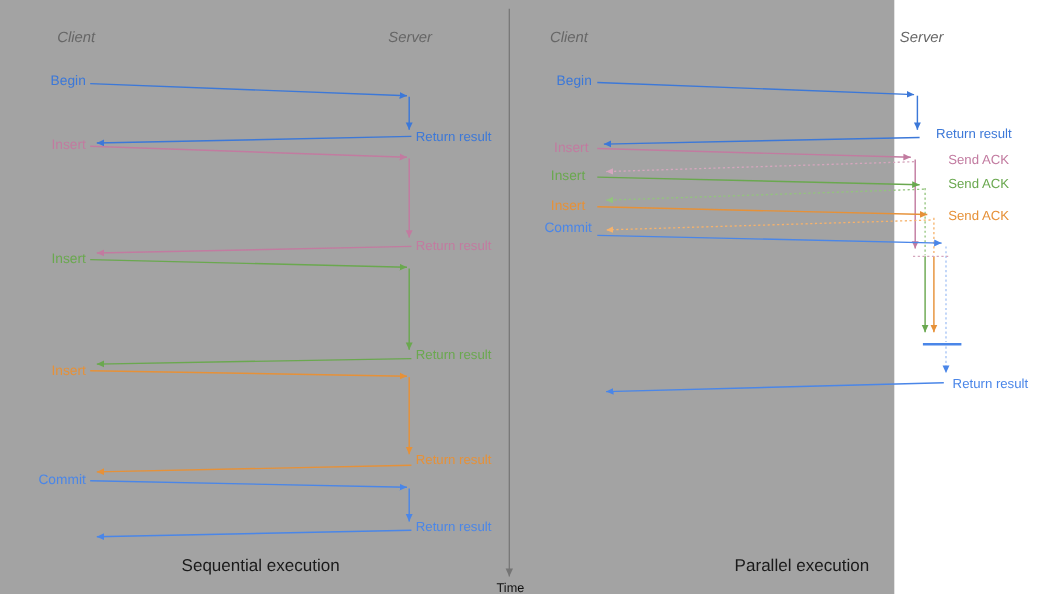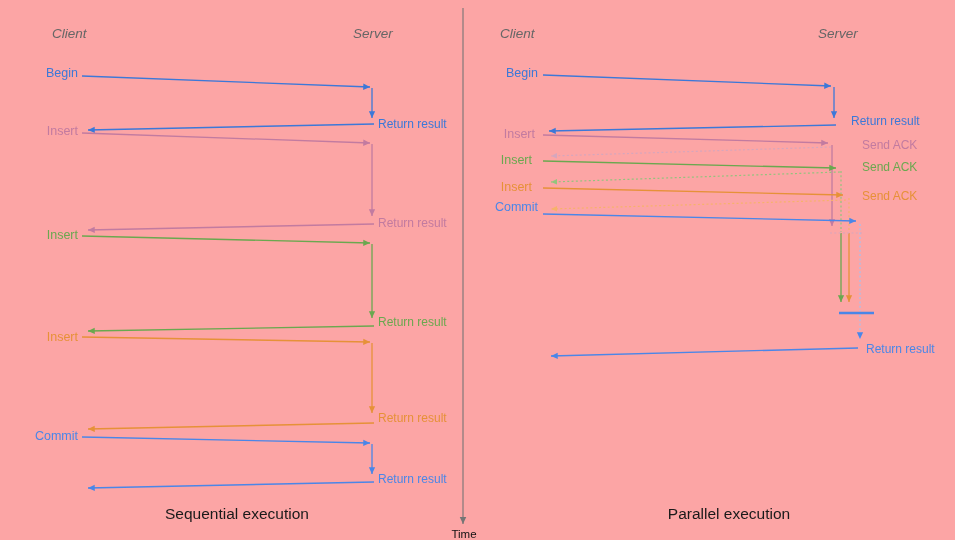--- a/index.html
+++ b/index.html
@@ -1,16 +1,16 @@
 <!DOCTYPE html>
 <html><head>
 <meta charset="utf-8">
 <style>
   html,body{margin:0;padding:0;background:#ffffff;width:960px;height:540px;overflow:hidden;}
-  .stage{position:relative;width:955px;height:540px;background:#fca5a5;}
+  .stage{position:relative;width:813px;height:540px;background:#a3a3a3;}
   svg{display:block;}
   text{font-family:"Liberation Sans","DejaVu Sans",sans-serif;}
   .hdr{font-size:13.5px;font-style:italic;}
   .op-label{font-size:12.5px;}
   .ret-label{font-size:12px;}
   .cap{font-size:15.5px;}
   .time{font-size:11.5px;}
   .ln{fill:none;stroke-width:1.3;stroke-linecap:butt;}
   .lnd{fill:none;stroke-width:1.2;stroke-dasharray:2 2.3;}
   .bar{stroke-width:2.4;}

